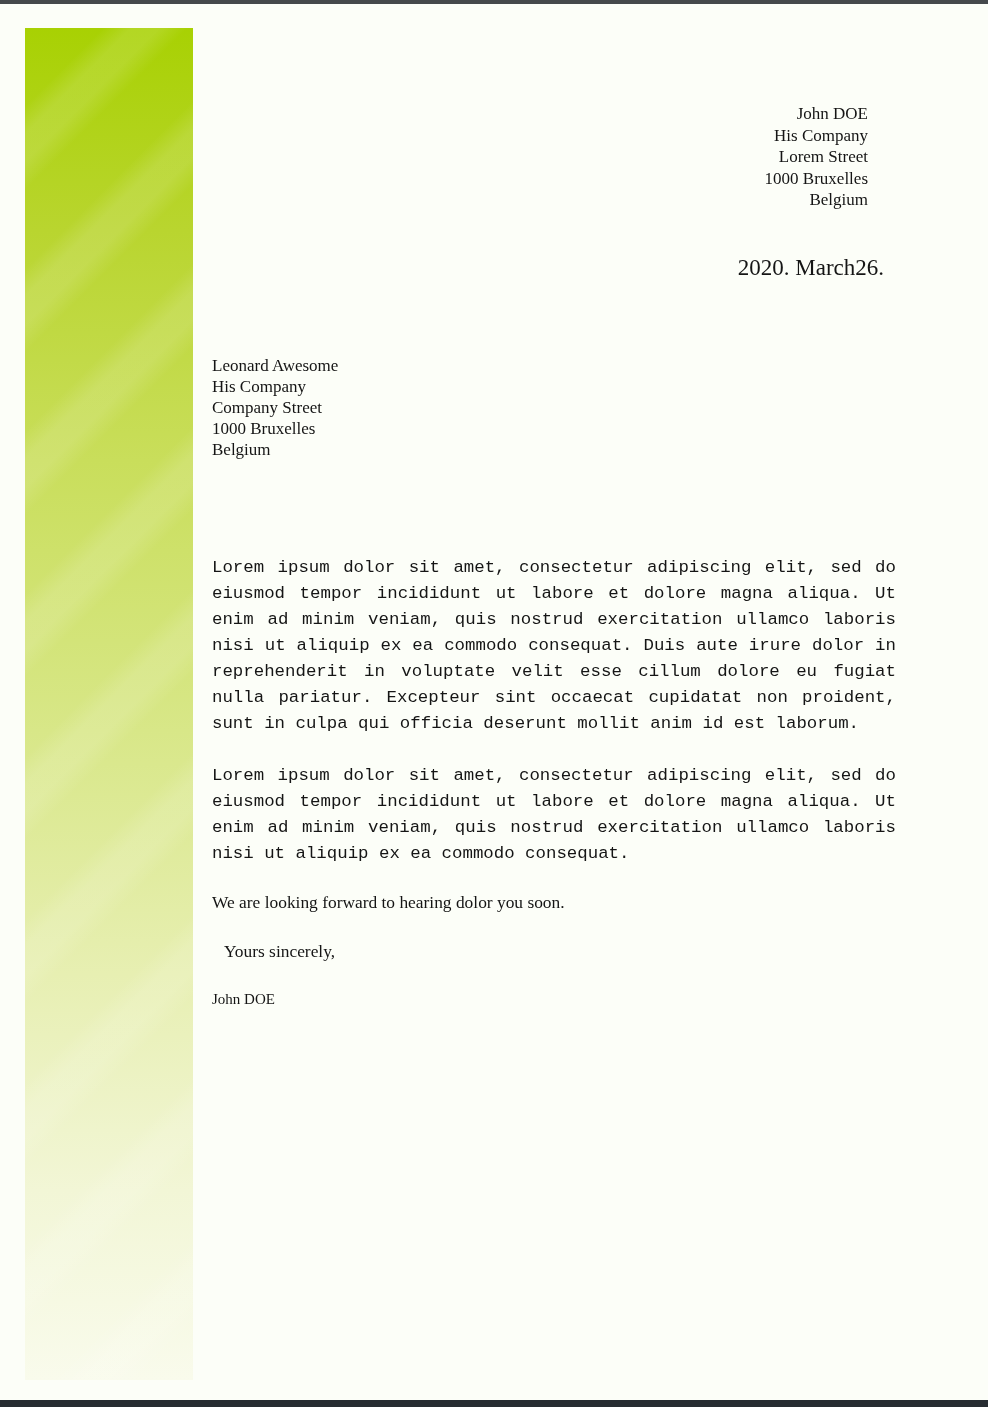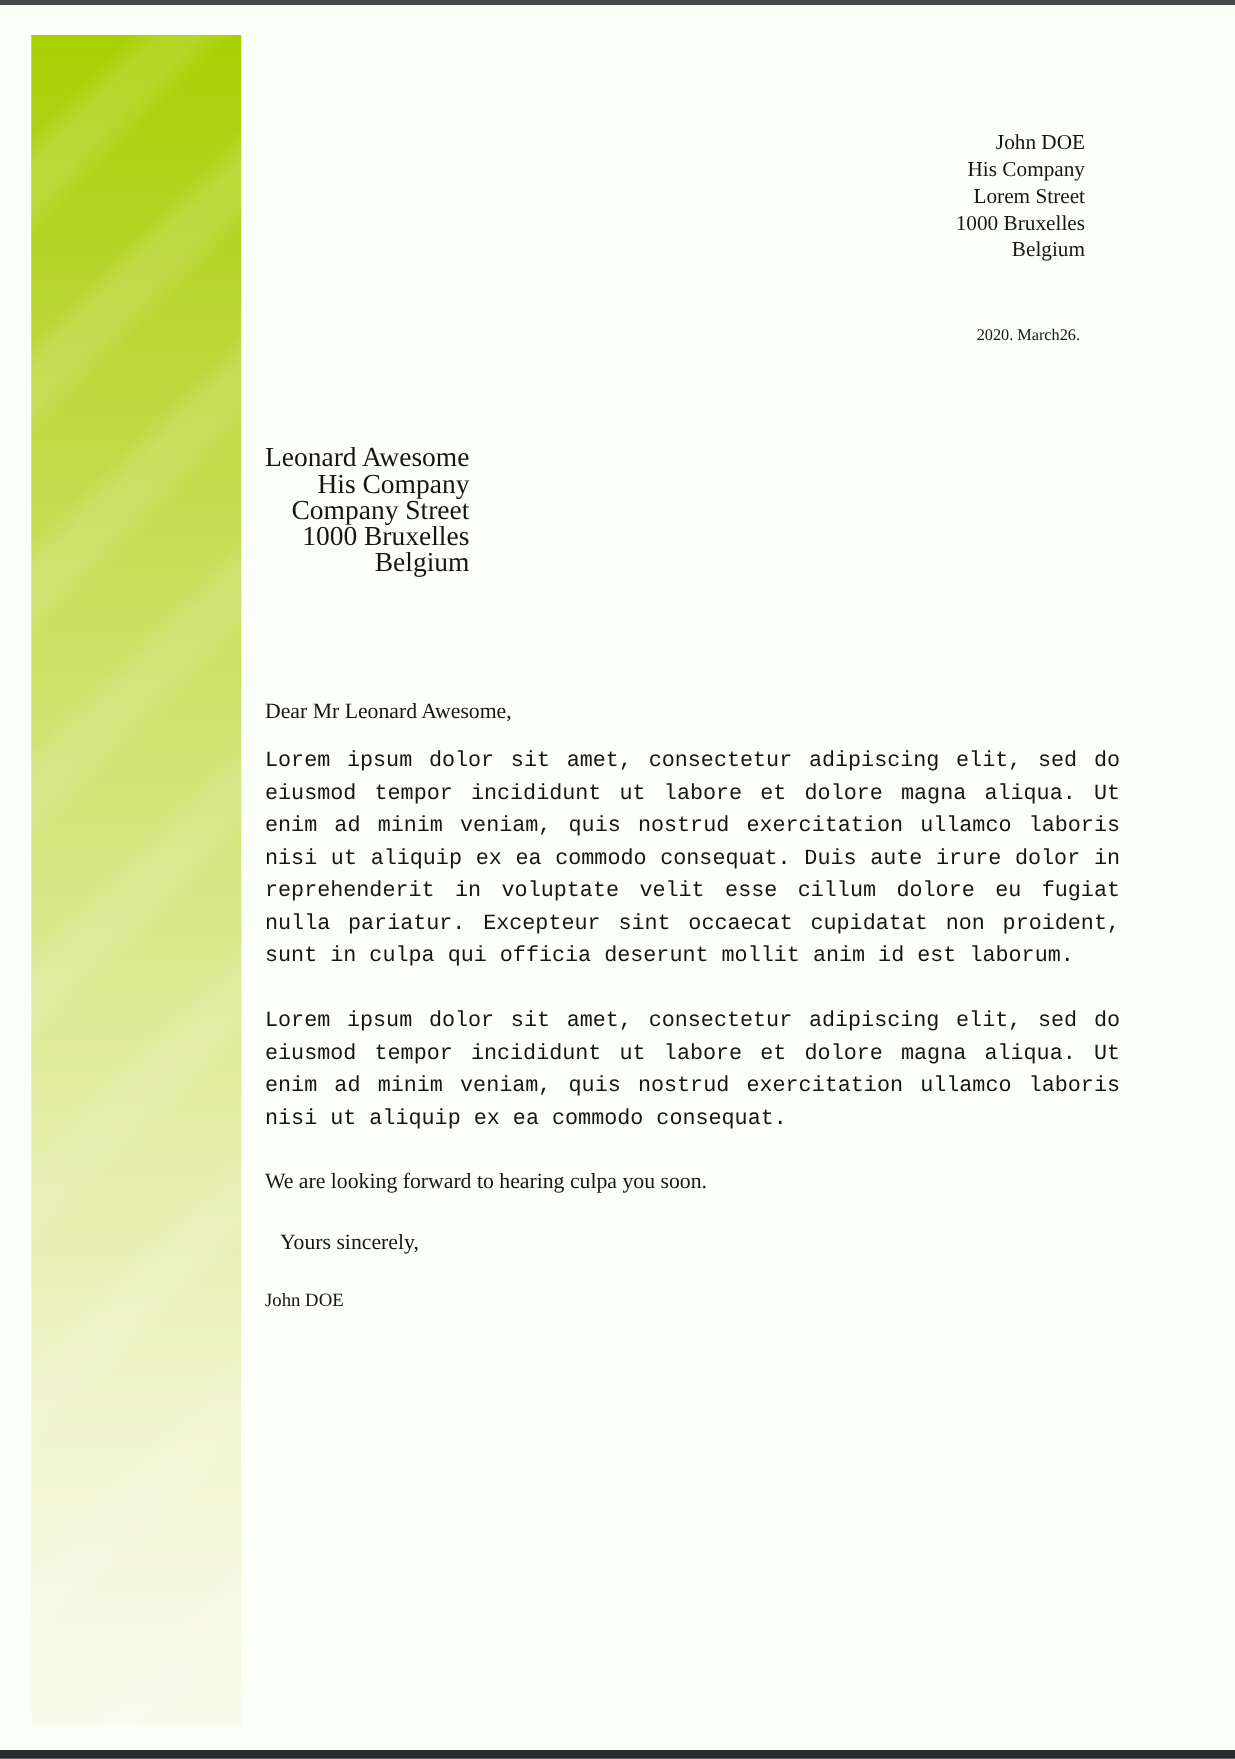--- a/index.html
+++ b/index.html
@@ -56,31 +56,31 @@
     top: 103px;
     right: 120px;
     text-align: right;
     font-size: 17px;
     line-height: 21.5px;
     white-space: nowrap;
   }
   .date-line {
     position: absolute;
     top: 257px;
-    right: 124px;
-    font-size: 13px;
+    right: 104px;
+    font-size: 23px;
     line-height: 21.5px;
     white-space: nowrap;
   }
   .recipient-block {
     position: absolute;
     top: 355px;
     left: 212px;
-    text-align: right;
-    font-size: 22px;
+    text-align: left;
+    font-size: 17px;
     line-height: 21px;
     white-space: nowrap;
   }
   .letter-body {
     position: absolute;
     top: 555px;
     left: 212px;
     width: 684px;
     font-size: 17.4px;
     line-height: 26px;
@@ -122,19 +122,18 @@
 
 <div class="recipient-block">
   <div>Leonard Awesome</div>
   <div>His Company</div>
   <div>Company Street</div>
   <div>1000 Bruxelles</div>
   <div>Belgium</div>
 </div>
 
 <div class="letter-body">
-  <p class="salutation">Dear Mr Leonard Awesome,</p>
   <p class="para para-1">Lorem ipsum dolor sit amet, consectetur adipiscing elit, sed do eiusmod tempor incididunt ut labore et dolore magna aliqua. Ut enim ad minim veniam, quis nostrud exercitation ullamco laboris nisi ut aliquip ex ea commodo consequat. Duis aute irure dolor in reprehenderit in voluptate velit esse cillum dolore eu fugiat nulla pariatur. Excepteur sint occaecat cupidatat non proident, sunt in culpa qui officia deserunt mollit anim id est laborum.</p>
   <p class="para para-2">Lorem ipsum dolor sit amet, consectetur adipiscing elit, sed do eiusmod tempor incididunt ut labore et dolore magna aliqua. Ut enim ad minim veniam, quis nostrud exercitation ullamco laboris nisi ut aliquip ex ea commodo consequat.</p>
-  <p class="lead-out">We are looking forward to hearing culpa you soon.</p>
+  <p class="lead-out">We are looking forward to hearing dolor you soon.</p>
   <p class="closing">Yours sincerely,</p>
   <p class="signature">John DOE</p>
 </div>
 
 </body></html>

